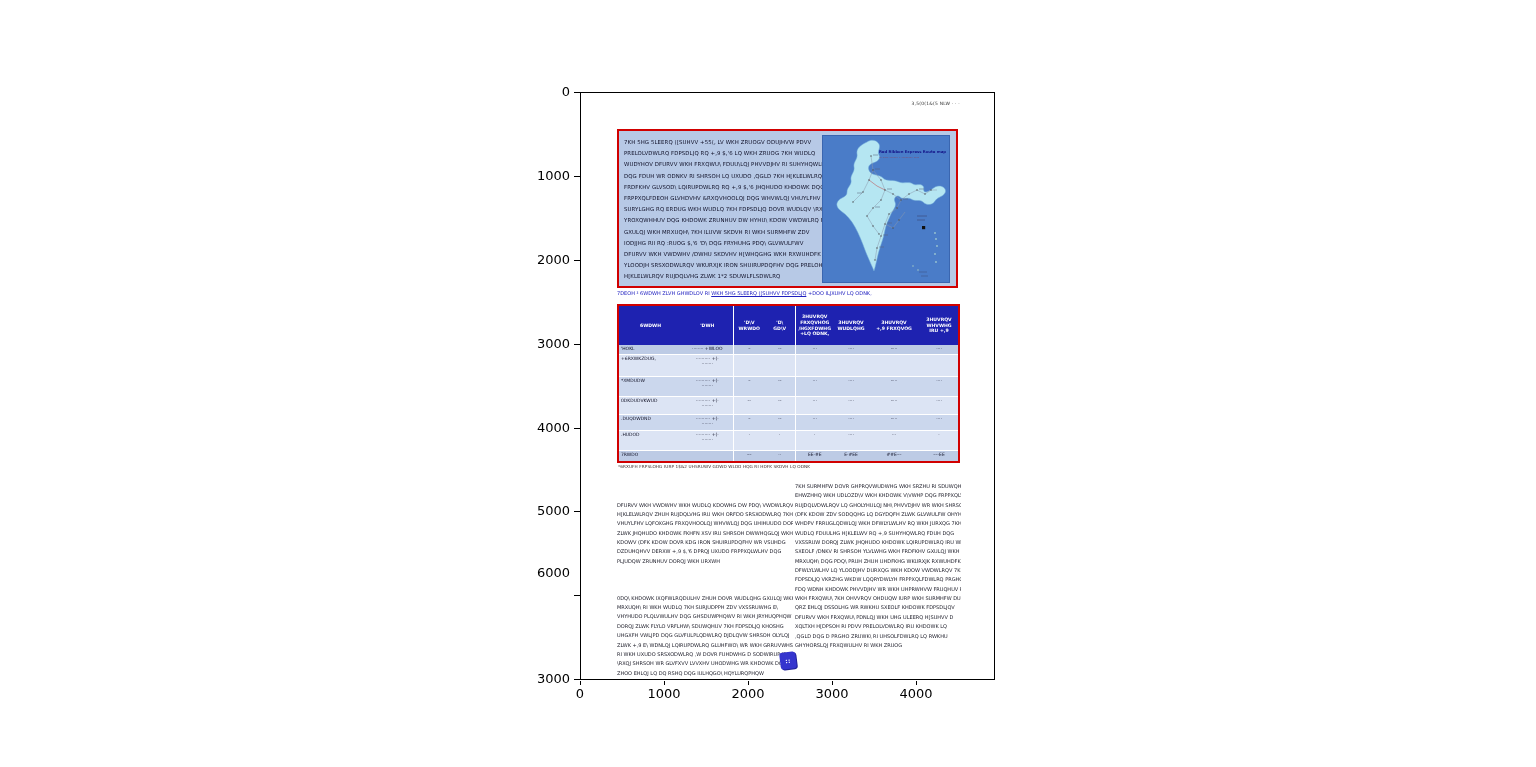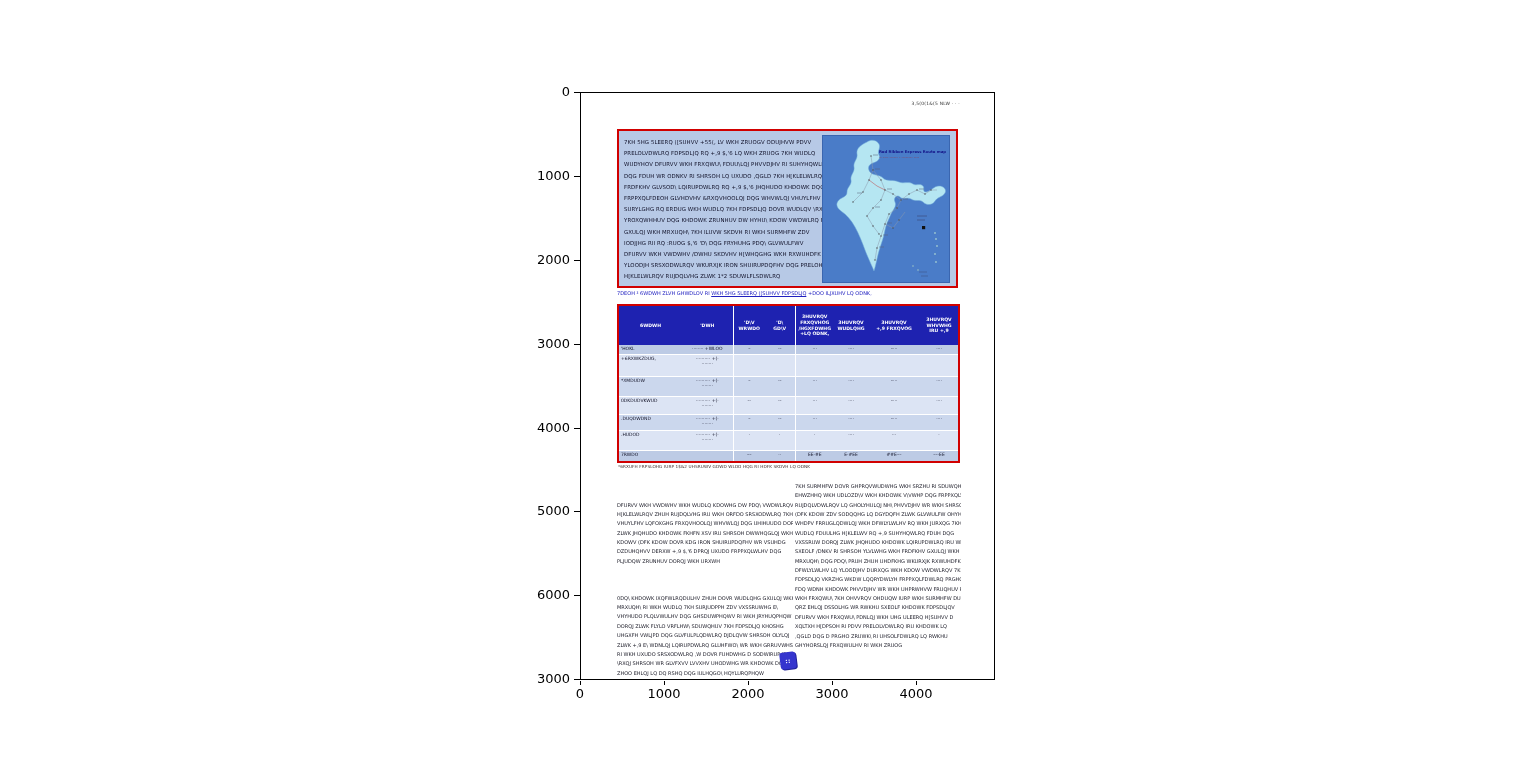--- a/index.html
+++ b/index.html
@@ -61,21 +61,21 @@
   <div class="ytick-mark" style="top:511px"></div>
   <div class="ytick-mark" style="top:595px"></div>
   <div class="ytick-mark" style="top:679px"></div>
 
   <div class="ytick-label" style="top:84px">0</div>
   <div class="ytick-label" style="top:168px">1000</div>
   <div class="ytick-label" style="top:252px">2000</div>
   <div class="ytick-label" style="top:336px">3000</div>
   <div class="ytick-label" style="top:420px">4000</div>
   <div class="ytick-label" style="top:503px">5000</div>
-  <div class="ytick-label" style="top:587px">6000</div>
+  <div class="ytick-label" style="top:565px">6000</div>
   <div class="ytick-label" style="top:671px">3000</div>
 
   <div class="xtick-mark" style="left:580px"></div>
   <div class="xtick-mark" style="left:664px"></div>
   <div class="xtick-mark" style="left:748px"></div>
   <div class="xtick-mark" style="left:832px"></div>
   <div class="xtick-mark" style="left:916px"></div>
 
   <div class="xtick-label" style="left:550px">0</div>
   <div class="xtick-label" style="left:634px">1000</div>

